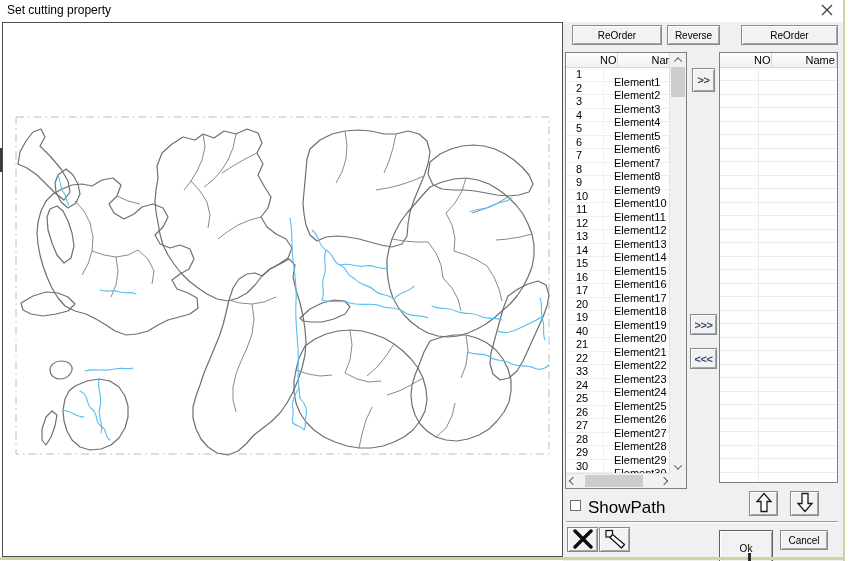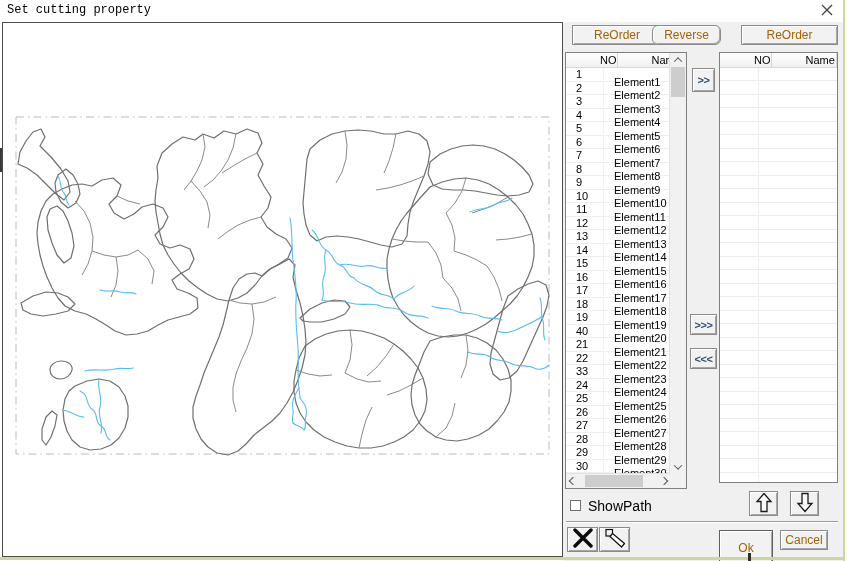--- a/index.html
+++ b/index.html
@@ -5,42 +5,42 @@
   html,body{margin:0;padding:0;}
   body{
     width:850px;height:561px;position:relative;overflow:hidden;
     background:#ffffff;
     font-family:"Liberation Sans", sans-serif;
     -webkit-font-smoothing:antialiased;
   }
   .abs{position:absolute;}
 
   
-  .title-text{left:7px;top:3px;font-size:12px;color:#000;font-family:Liberation Mono, monospace;}
+  .title-text{left:7px;top:3px;font-size:12px;color:#000;}
   .close-btn{left:816px;top:2px;width:22px;height:17px;display:flex;align-items:center;justify-content:center;cursor:default;}
 
   
   .map-panel{left:2px;top:22px;width:559px;height:533px;border:1px solid #4d4d4d;background:#fff;}
   .map-panel svg{display:block;}
   .lobe{fill:none;stroke:var(--region-outline);stroke-width:1.2;stroke-linejoin:round;}
   .divider{fill:none;stroke:var(--divider-outline);stroke-width:1;stroke-linejoin:round;}
   .river{fill:none;stroke:var(--river);stroke-width:1.1;stroke-linecap:round;}
   .dashed{fill:none;stroke:var(--dashed-border);stroke-width:1;stroke-dasharray:8 4 1.5 4;}
 
   
   .right-panel{left:563px;top:22px;width:280px;height:539px;background:#f0f0f0;}
 
   .win-btn{
     background:#f2f2f2;border:1px solid #8a8a8a;
     box-shadow:inset 1px 1px 0 #ffffff, inset -1px -1px 0 #a6a6a6;
     display:flex;align-items:center;justify-content:center;
-    font-size:12px;color:#a16207;box-sizing:border-box;
+    font-size:10px;color:#000000;box-sizing:border-box;
   }
   .btn-reorder-left{left:572px;top:25px;width:90px;height:20px;}
-  .btn-reverse{left:652px;top:25px;width:69px;height:20px;border-radius:6px;}
+  .btn-reverse{left:667px;top:25px;width:53px;height:20px;}
   .btn-reorder-right{left:741px;top:25px;width:97px;height:20px;}
 
   .xfer{font-weight:bold;color:var(--transfer-text);font-size:11px;letter-spacing:-0.5px;}
   .btn-move-one{left:692px;top:68px;width:23px;height:24px;}
   .btn-move-all{left:690px;top:314px;width:27px;height:21px;}
   .btn-remove-all{left:690px;top:348px;width:27px;height:21px;}
 
   
   .listview{background:#fff;border:1px solid #7f7f7f;box-sizing:border-box;}
   .source-list{left:565px;top:52px;width:122px;height:437px;}
@@ -75,21 +75,21 @@
   .chev-left{transform:rotate(45deg);}
   .chev-right{transform:rotate(225deg);}
 
   
   .target-body{position:absolute;left:0;right:0;top:15px;bottom:0;
     background:repeating-linear-gradient(to bottom,#ffffff 0 12.5px,#ececec 12.5px 13.5px);}
   .target-colline{position:absolute;left:38px;top:15px;bottom:0;width:1px;background:#ececec;}
 
   
   .checkbox{left:570px;top:500px;width:11px;height:11px;background:#fff;border:1px solid #707070;box-sizing:border-box;}
-  .showpath-label{left:588px;top:498px;font-size:14px;color:#000;}
+  .showpath-label{left:588px;top:498px;font-size:17px;color:#000;}
   .btn-up{left:749px;top:491px;width:29px;height:25px;}
   .btn-down{left:790px;top:491px;width:29px;height:25px;}
   .panel-divider{left:566px;top:521px;width:272px;height:2px;
     background:linear-gradient(#9a9a9a 50%,#ffffff 50%);}
   .btn-delete{left:567px;top:527px;width:31px;height:25px;}
   .btn-line{left:599px;top:527px;width:31px;height:25px;}
   .btn-ok{left:719px;top:530px;width:54px;height:36px;border-color:#5f5f5f;}
   .btn-cancel{left:780px;top:530px;width:48px;height:20px;}
 
   
@@ -269,21 +269,21 @@
       </div>
       <div class="lv-row">
         <div class="lv-no">16</div>
         <div class="lv-name">Element16</div>
       </div>
       <div class="lv-row">
         <div class="lv-no">17</div>
         <div class="lv-name">Element17</div>
       </div>
       <div class="lv-row">
-        <div class="lv-no">18</div>
+        <div class="lv-no">20</div>
         <div class="lv-name">Element18</div>
       </div>
       <div class="lv-row">
         <div class="lv-no">19</div>
         <div class="lv-name">Element19</div>
       </div>
       <div class="lv-row">
         <div class="lv-no">40</div>
         <div class="lv-name">Element20</div>
       </div>

